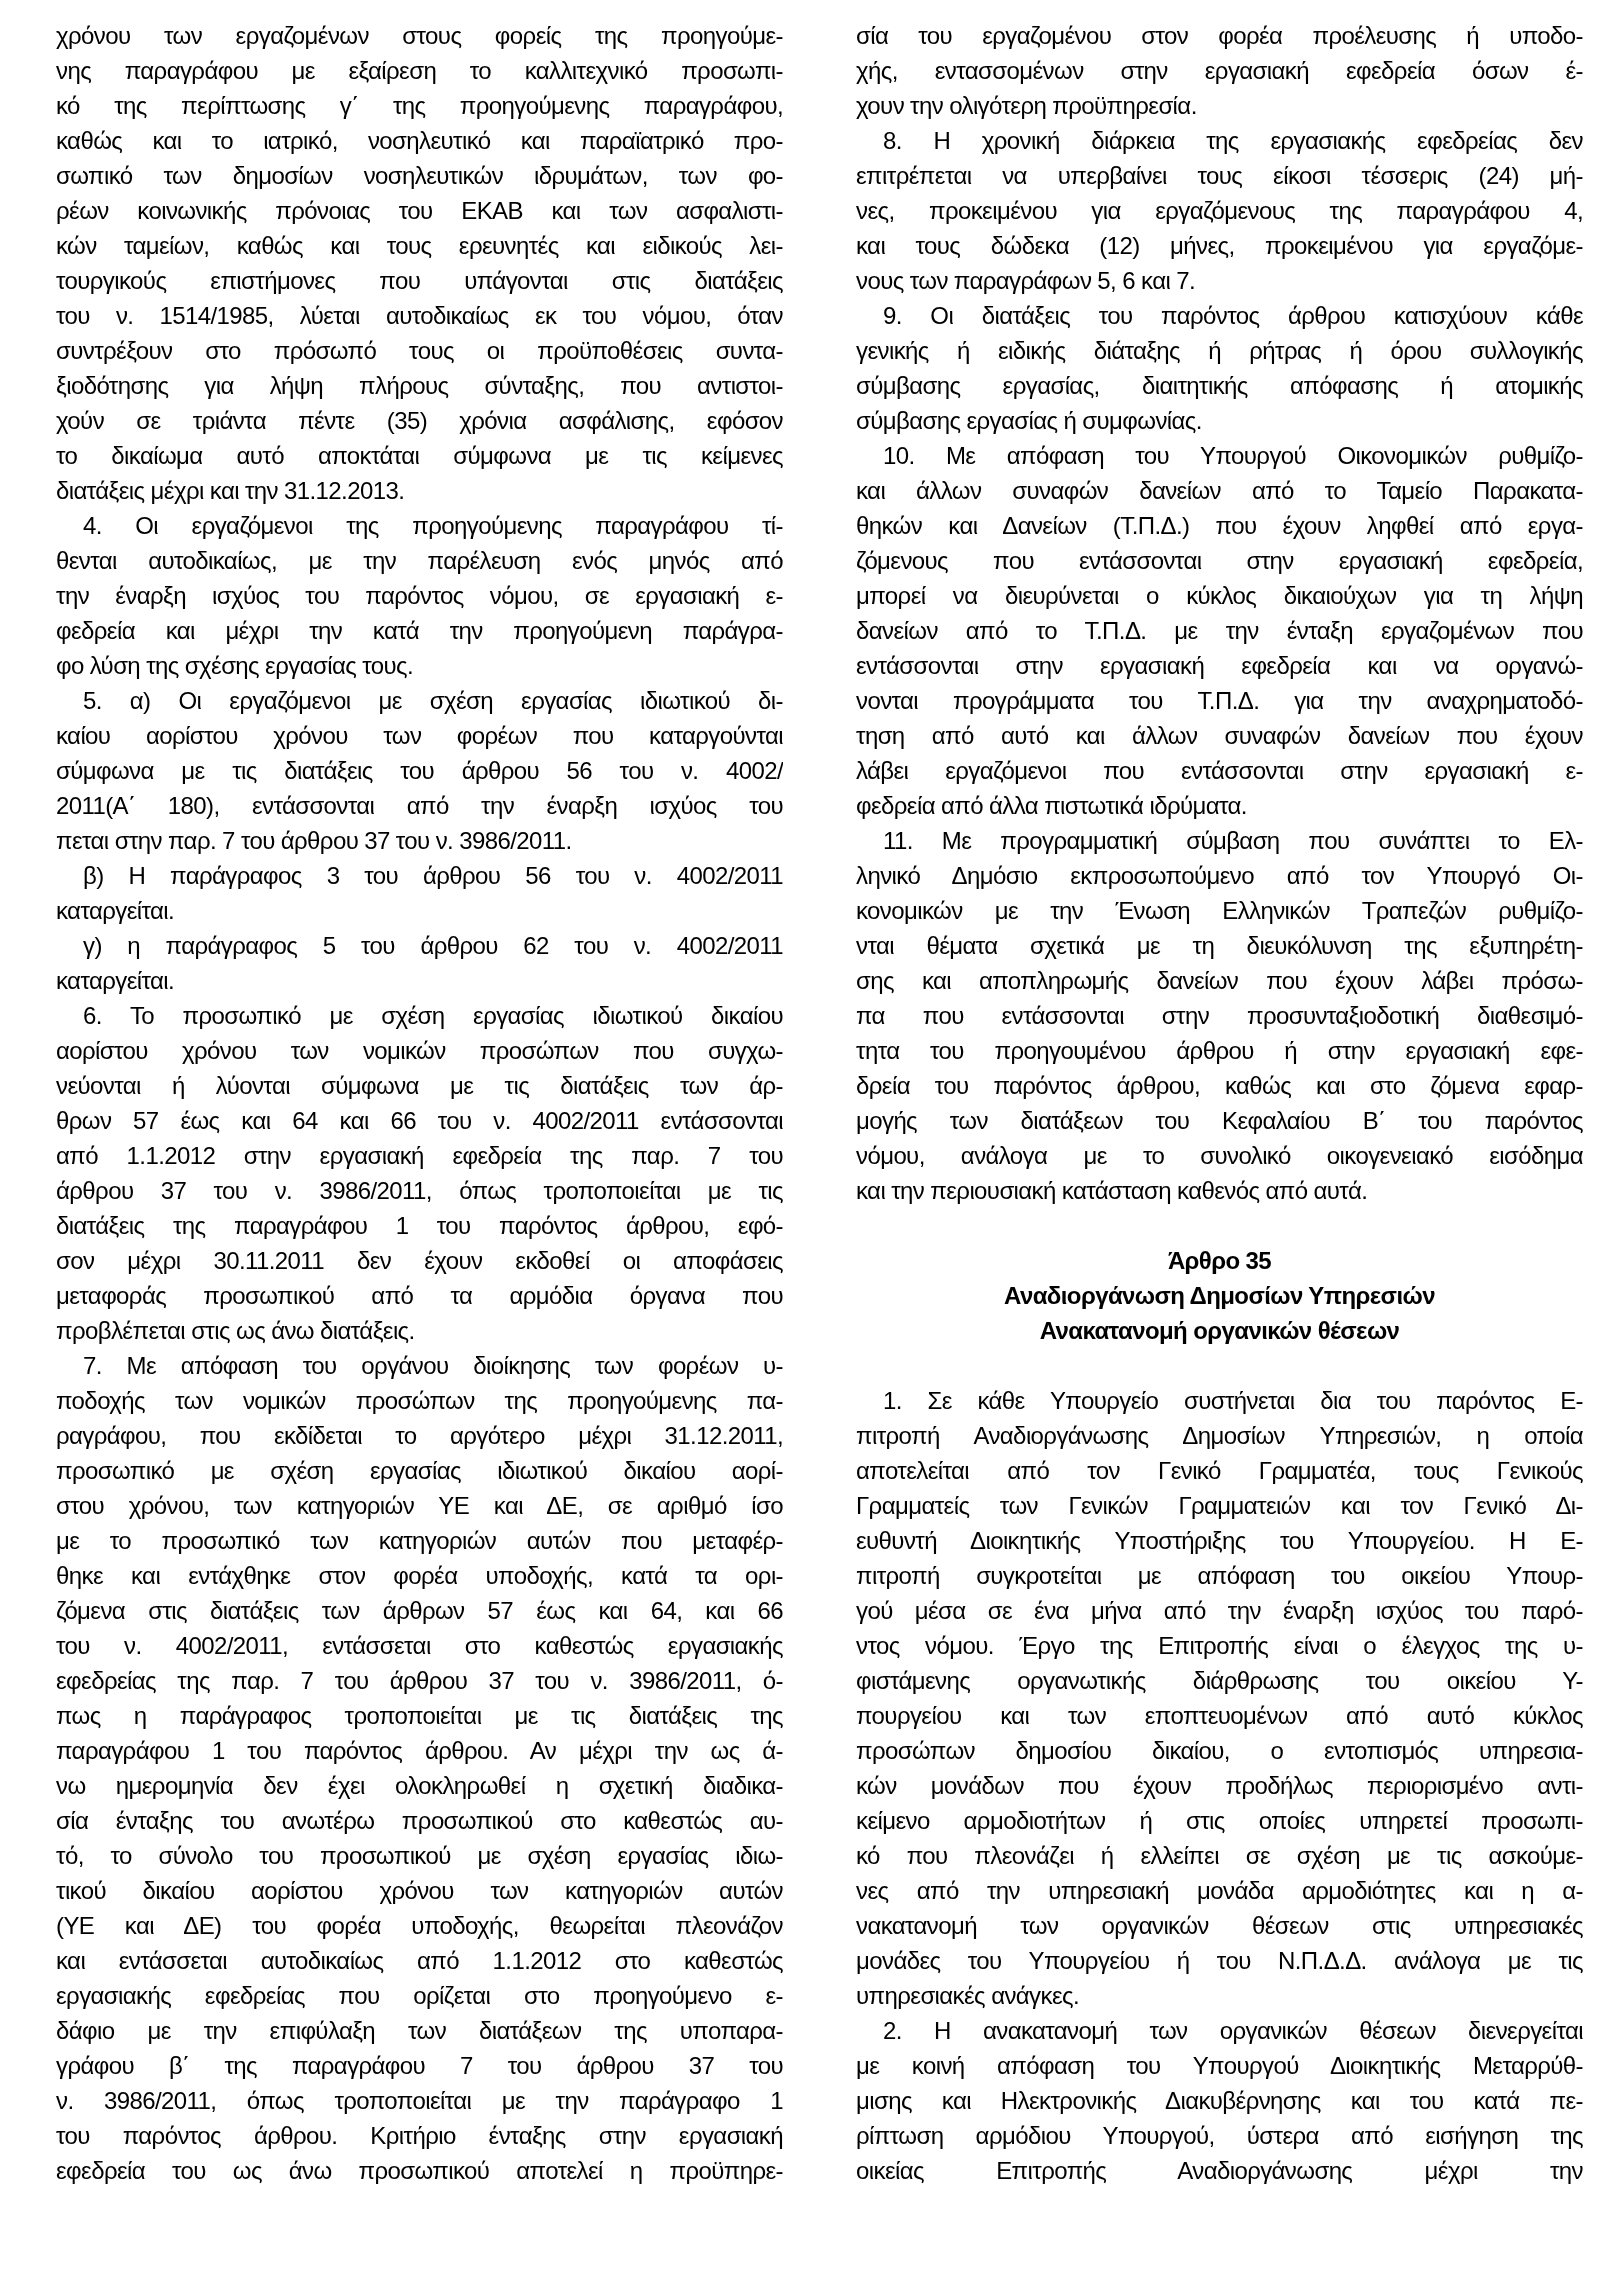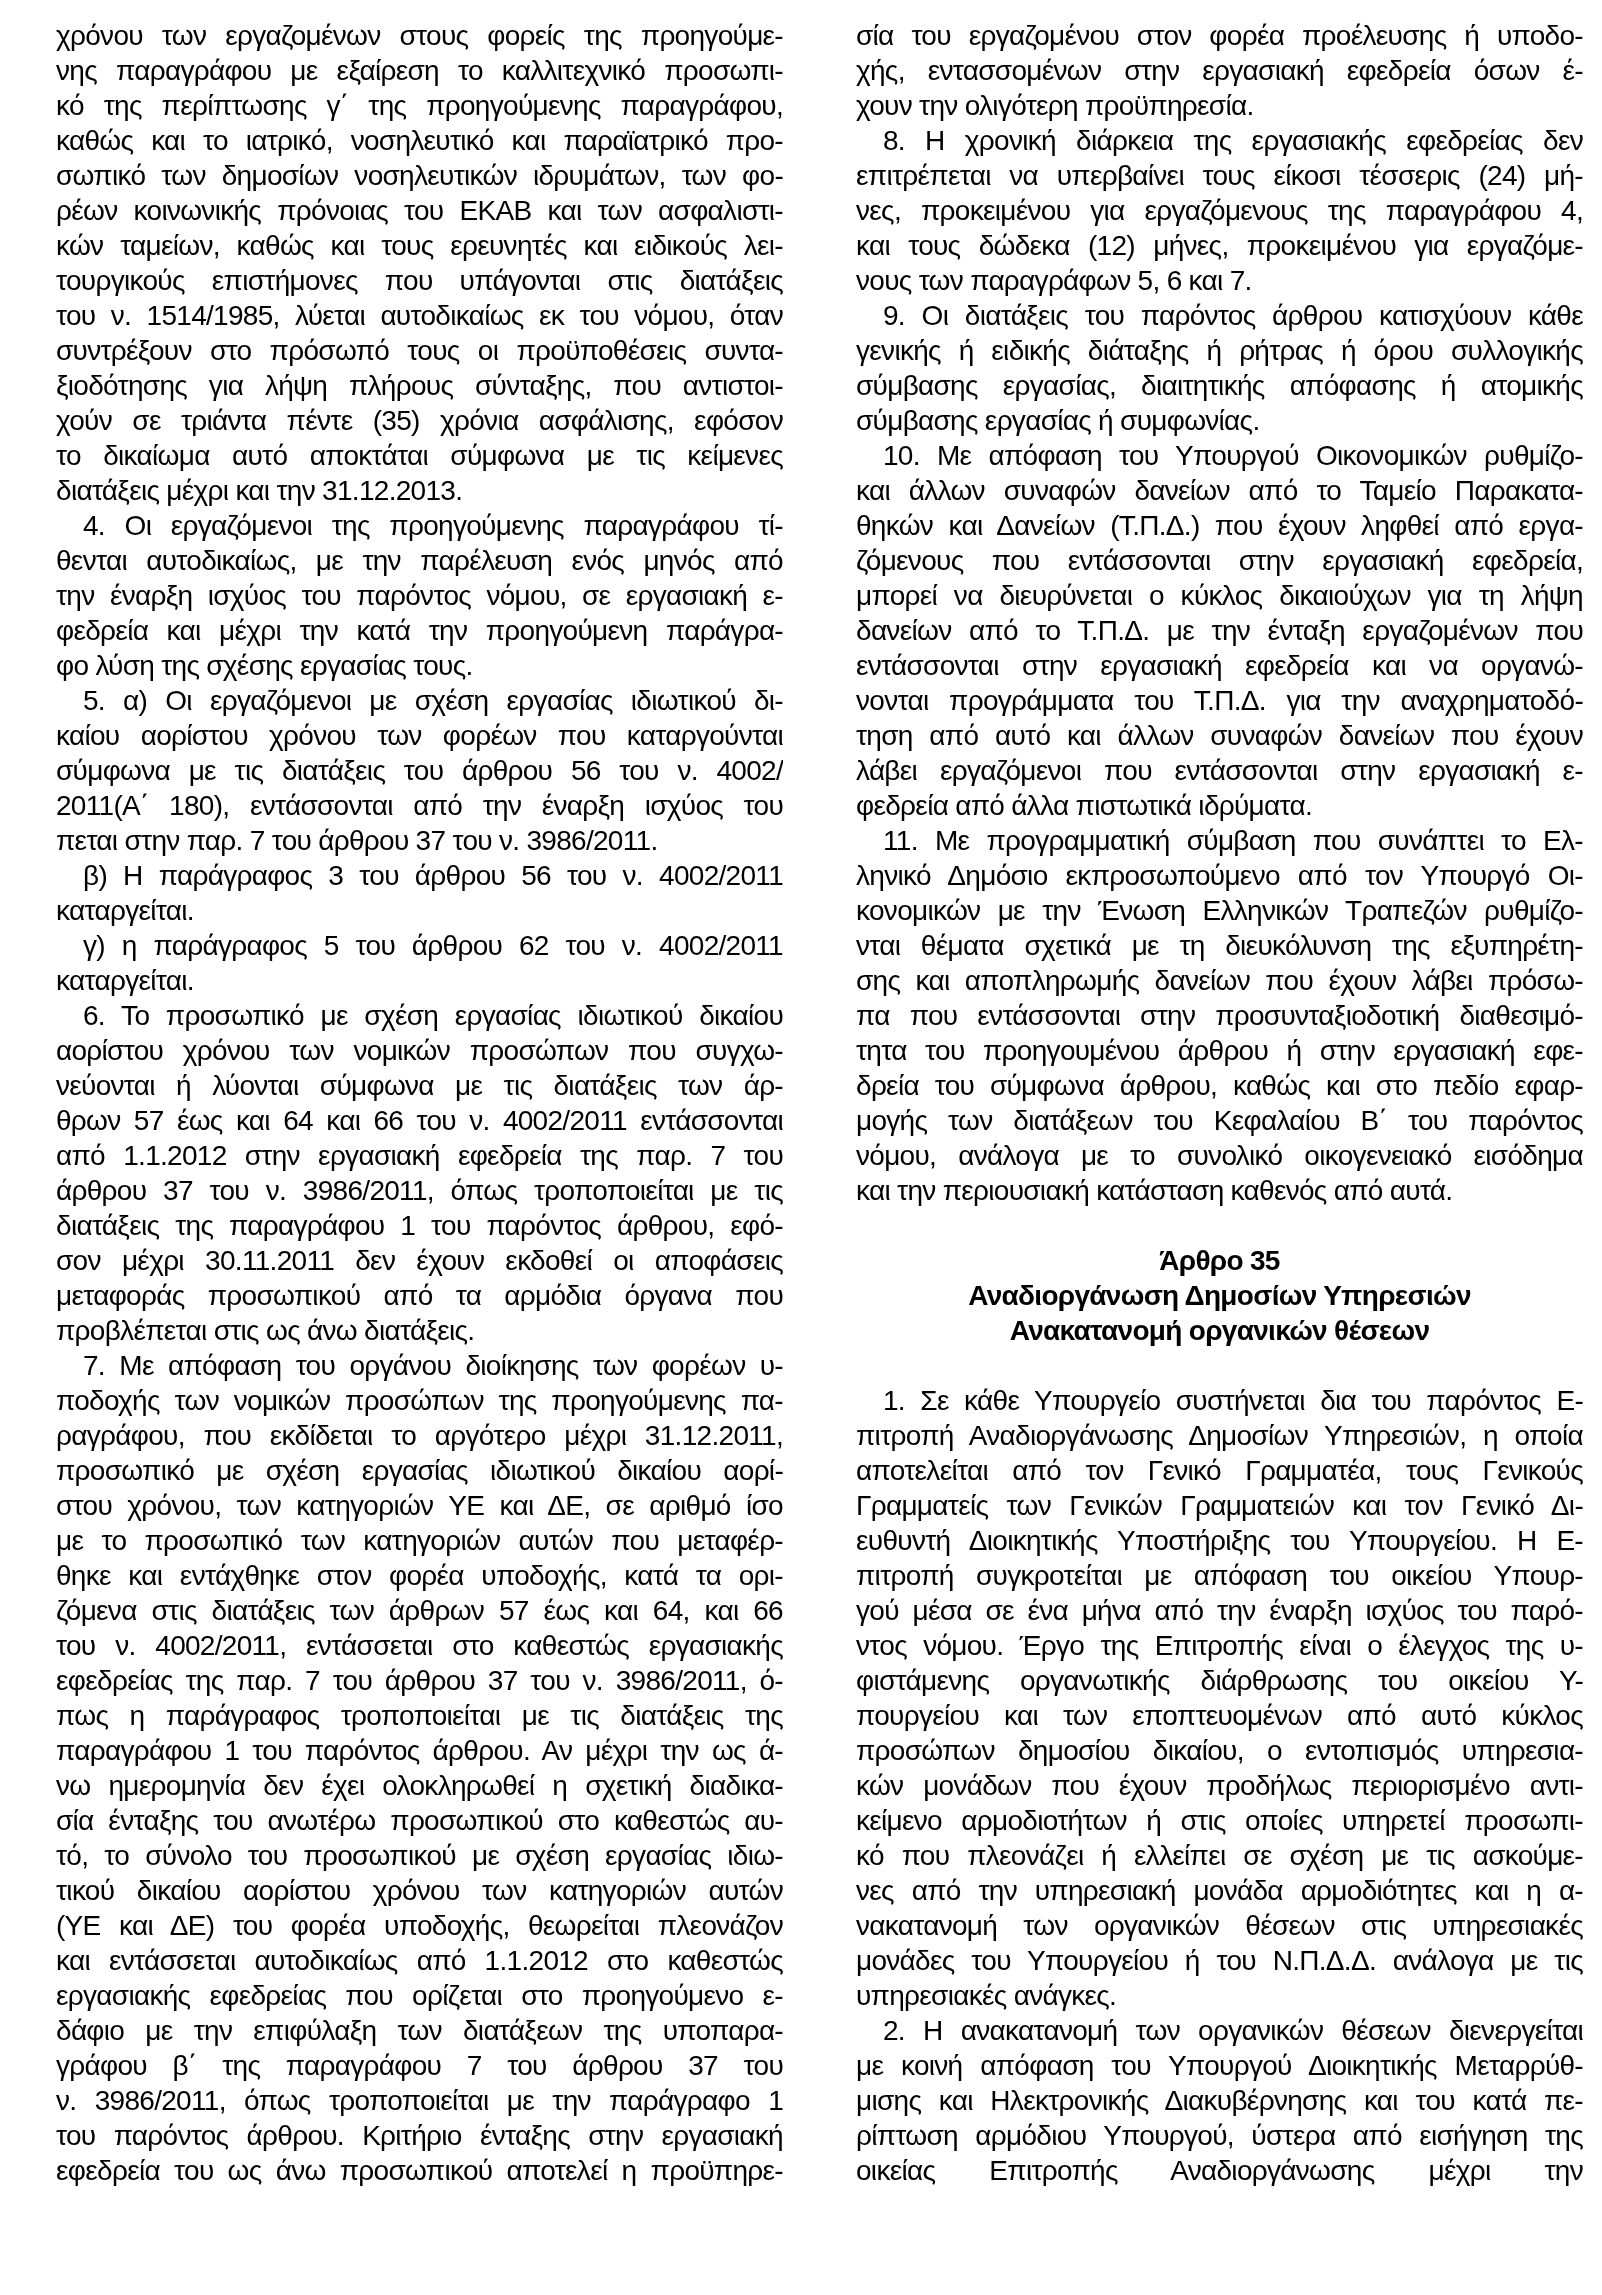--- a/index.html
+++ b/index.html
@@ -13,21 +13,21 @@
     height: 2295px;
     background: #ffffff;
     overflow: hidden;
     font-family: "Liberation Sans", "DejaVu Sans", sans-serif;
     color: #000000;
   }
   .col {
     position: absolute;
     top: 18px;
     width: 727px;
-    font-size: 28px;
+    font-size: 24px;
     line-height: 35px;
     letter-spacing: -0.025em;
     color: #000;
   }
   .col-left  { left: 56px; }
   .col-right { left: 856px; }
   .block { margin: 0; }
   .line {
     text-align: justify;
     text-align-last: justify;
@@ -158,21 +158,21 @@
         <div class="line last">φεδρεία από άλλα πιστωτικά ιδρύματα.</div>
       </div>
       <div class="block body">
         <div class="line indent">11. Με προγραμματική σύμβαση που συνάπτει το Ελ-</div>
         <div class="line">ληνικό Δημόσιο εκπροσωπούμενο από τον Υπουργό Οι-</div>
         <div class="line">κονομικών με την Ένωση Ελληνικών Τραπεζών ρυθμίζο-</div>
         <div class="line">νται θέματα σχετικά με τη διευκόλυνση της εξυπηρέτη-</div>
         <div class="line">σης και αποπληρωμής δανείων που έχουν λάβει πρόσω-</div>
         <div class="line">πα που εντάσσονται στην προσυνταξιοδοτική διαθεσιμό-</div>
         <div class="line">τητα του προηγουμένου άρθρου ή στην εργασιακή εφε-</div>
-        <div class="line">δρεία του σύμφωνα άρθρου, καθώς και στο πεδίο εφαρ-</div>
+        <div class="line">δρεία του παρόντος άρθρου, καθώς και στο ζόμενα εφαρ-</div>
         <div class="line">μογής των διατάξεων του Κεφαλαίου Β΄ του παρόντος</div>
         <div class="line">νόμου, ανάλογα με το συνολικό οικογενειακό εισόδημα</div>
         <div class="line last">και την περιουσιακή κατάσταση καθενός από αυτά.</div>
       </div>
       <div class="block heading">
         <div class="line">Άρθρο 35</div>
         <div class="line">Αναδιοργάνωση Δημοσίων Υπηρεσιών</div>
         <div class="line last">Ανακατανομή οργανικών θέσεων</div>
       </div>
       <div class="block body">

